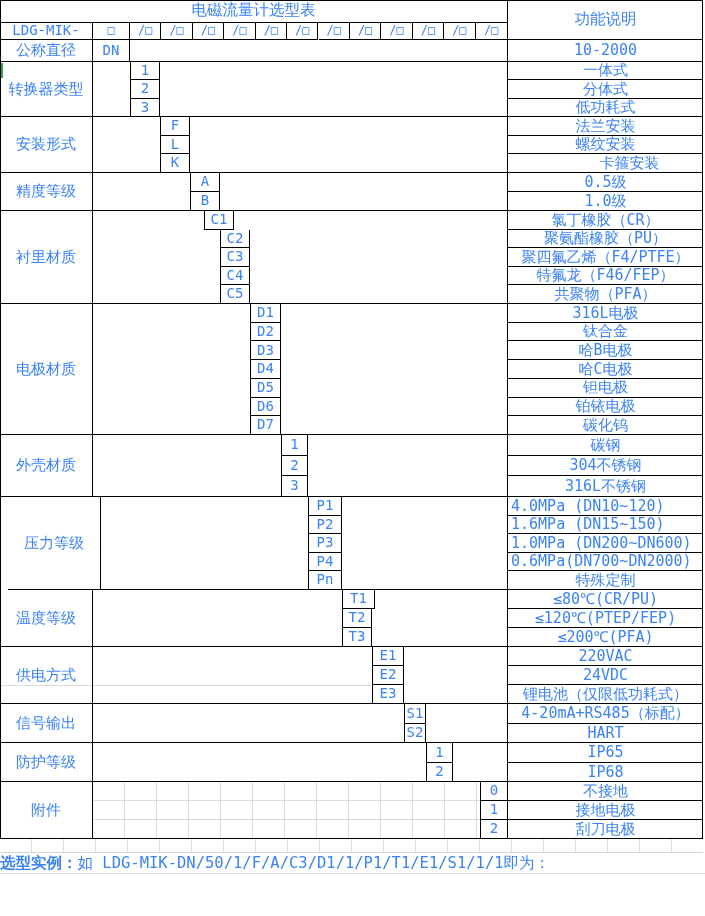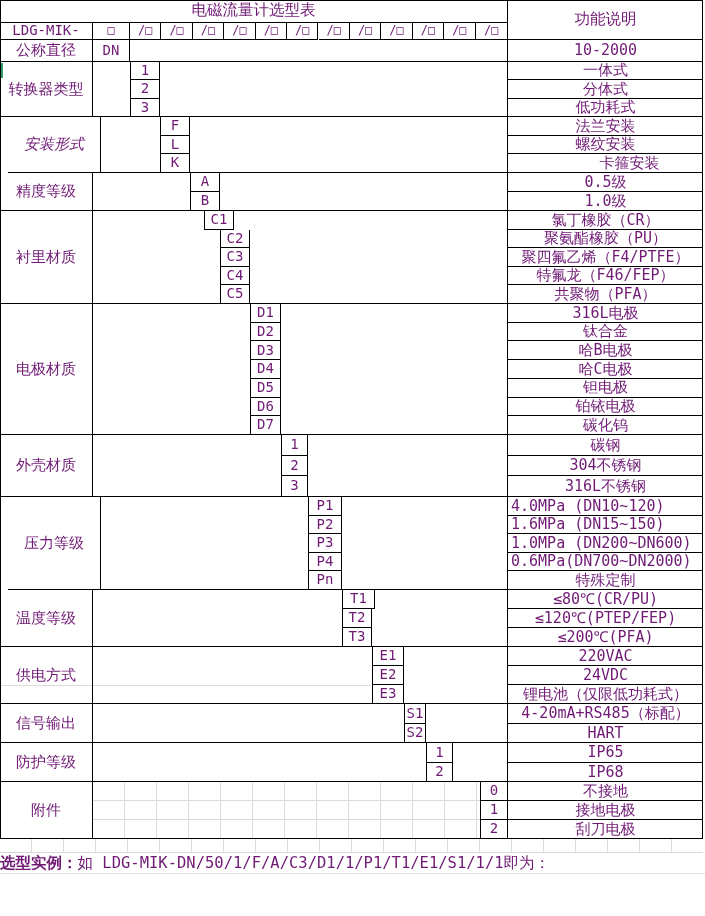--- a/index.html
+++ b/index.html
@@ -1,17 +1,17 @@
 <!DOCTYPE html>
 <html><head>
 <meta charset="utf-8">
 <style>
   html,body{margin:0;padding:0;background:#fff;}
   #page{position:relative;width:705px;height:916px;background:#ffffff;overflow:hidden;
-        font-family:"DejaVu Sans Mono","Liberation Mono",monospace;color:#701a75;}
+        font-family:"DejaVu Sans Mono","Liberation Mono",monospace;color:#3b82f6;}
   .cell{position:absolute;box-sizing:border-box;display:flex;align-items:center;justify-content:center;
         font-size:15px;line-height:1.1;white-space:nowrap;overflow:visible;}
   .bb{border-bottom:1px solid #000;}
   .br{border-right:1px solid #000;}
   .bl{border-left:1px solid #000;}
   .left{justify-content:flex-start;padding-left:3px;}
   .frame{position:absolute;box-sizing:border-box;border:1px solid #000;pointer-events:none;}
   .faint{position:absolute;background:#dcdcdc;}
   .gridbg{background-image:
       repeating-linear-gradient(90deg,transparent 0 31px,#dcdcdc 31px 32px),
@@ -65,21 +65,21 @@
   <div id="blocks">
       <div class="cell br bb" style="left: 0px; top: 62px; width: 93px; height: 55px;">转换器类型</div>
       <div class="cell bb" style="left: 93px; top: 62px; width: 37px; height: 55px;"></div>
       <div class="cell bl bb codefont br" style="left: 130px; top: 62px; width: 30px; height: 18.3333px;">1</div>
       <div class="cell bl bb codefont br" style="left: 130px; top: 80.3333px; width: 30px; height: 18.3333px;">2</div>
       <div class="cell bl bb codefont br" style="left: 130px; top: 98.6667px; width: 30px; height: 18.3333px;">3</div>
       <div class="cell bb" style="left: 160px; top: 62px; width: 347px; height: 55px;"></div>
       <div class="cell bl bb" style="left: 507px; top: 62px; width: 196px; height: 18.3333px;">一体式</div>
       <div class="cell bl bb" style="left: 507px; top: 80.3333px; width: 196px; height: 18.3333px;">分体式</div>
       <div class="cell bl bb" style="left: 507px; top: 98.6667px; width: 196px; height: 18.3333px;">低功耗式</div>
-      <div class="cell br bb" style="left: 8px; top: 117px; width: 93px; height: 56px; font-style: italic;">安装形式</div>
+      <div class="cell br bb" style="left: 0px; top: 117px; width: 93px; height: 56px;">安装形式</div>
       <div class="cell bb" style="left: 93px; top: 117px; width: 67px; height: 56px;"></div>
       <div class="cell bl bb codefont br" style="left: 160px; top: 117px; width: 30px; height: 18.6667px;">F</div>
       <div class="cell bl bb codefont br" style="left: 160px; top: 135.667px; width: 30px; height: 18.6667px;">L</div>
       <div class="cell bl bb codefont br" style="left: 160px; top: 154.333px; width: 30px; height: 18.6667px;">K</div>
       <div class="cell bb" style="left: 190px; top: 117px; width: 317px; height: 56px;"></div>
       <div class="cell bl bb" style="left: 507px; top: 117px; width: 196px; height: 18.6667px;">法兰安装</div>
       <div class="cell bl bb" style="left: 507px; top: 135.667px; width: 196px; height: 18.6667px;">螺纹安装</div>
       <div class="cell bl bb" style="left: 507px; top: 154.333px; width: 196px; height: 18.6667px; padding-left: 48px;">卡箍安装</div>
       <div class="cell br bb" style="left: 0px; top: 173px; width: 93px; height: 38px;">精度等级</div>
       <div class="cell bb" style="left: 93px; top: 173px; width: 97px; height: 38px;"></div>

